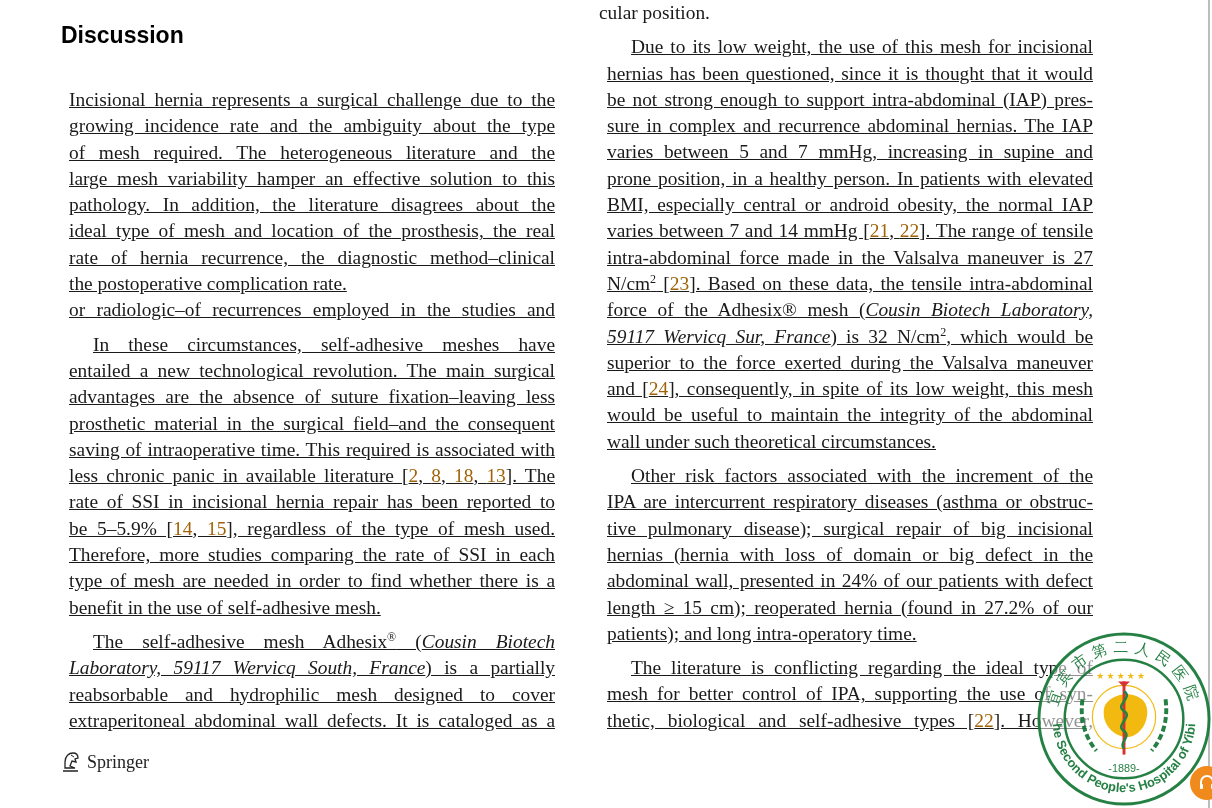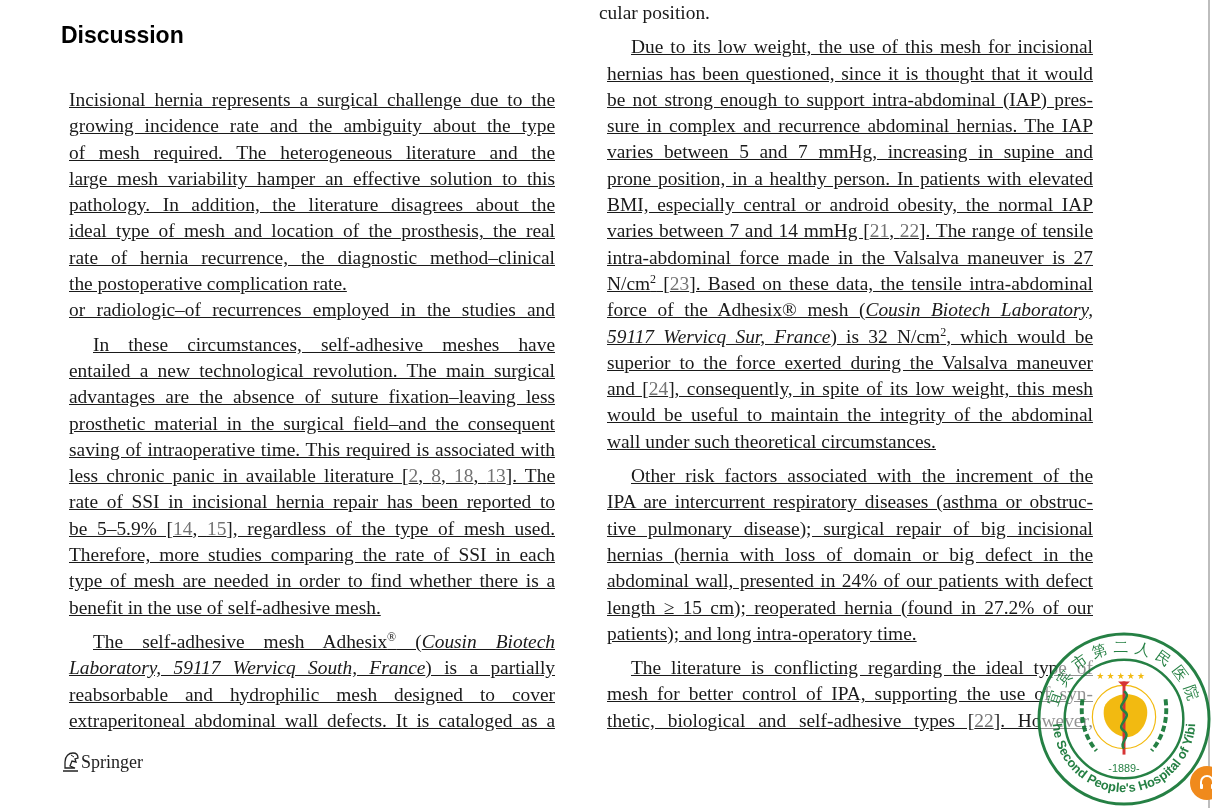--- a/index.html
+++ b/index.html
@@ -15,26 +15,26 @@
   .col-left { left: 61px; top: 79px; width: 502px; }
   .col-right { left: 599px; top: 0px; width: 502px; }
   .heading {
     position: absolute; left: 61px; top: 22px;
     font-family: "Liberation Sans", "DejaVu Sans", sans-serif;
     font-weight: bold; font-size: 23px; color: #000000;
   }
   p { margin: 8px; text-decoration: underline; }
   .line { display: block; text-align: justify; text-align-last: justify; white-space: nowrap; }
   .line.last { text-align-last: left; }
-  .cite { color: #737373; }
+  .cite { color: #a16207; }
   sup { font-size: 12px; line-height: 0; vertical-align: 7px; }
   i { font-style: italic; }
   .footer {
     position: absolute; left: 61px; top: 750px;
-    display: flex; align-items: center; 
+    display: flex; align-items: center; gap: 6px;
     font-size: 18px; color: #222;
   }
   .stamp { position: absolute; left: 1035px; top: 630px; width: 178px; height: 178px; opacity: 0.95; }
   .help-btn {
     position: absolute; left: 1190px; top: 766px; width: 34px; height: 34px;
     border-radius: 50%; background: #f08a1c; display: flex; align-items: center; justify-content: center;
   }
 </style>
 </head>
 <body>

